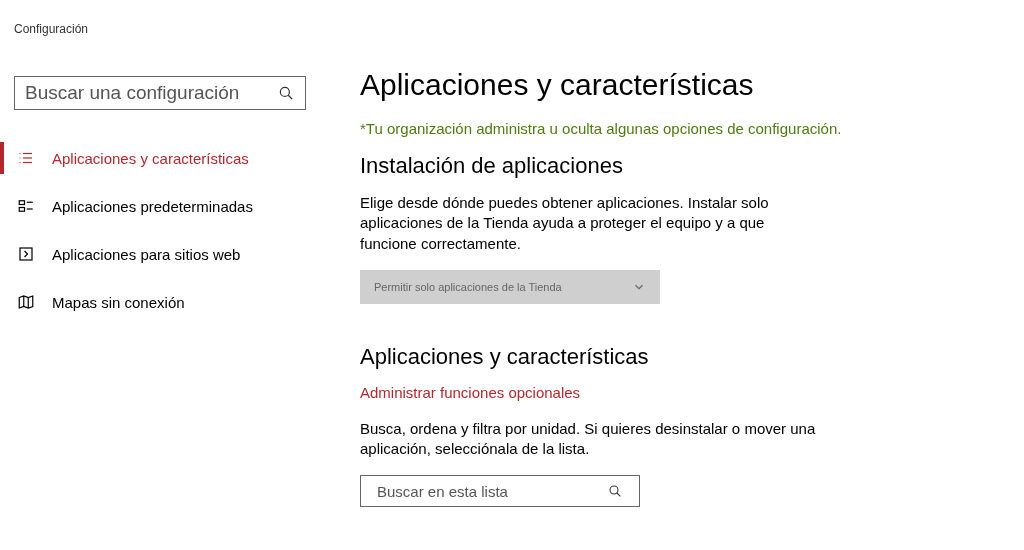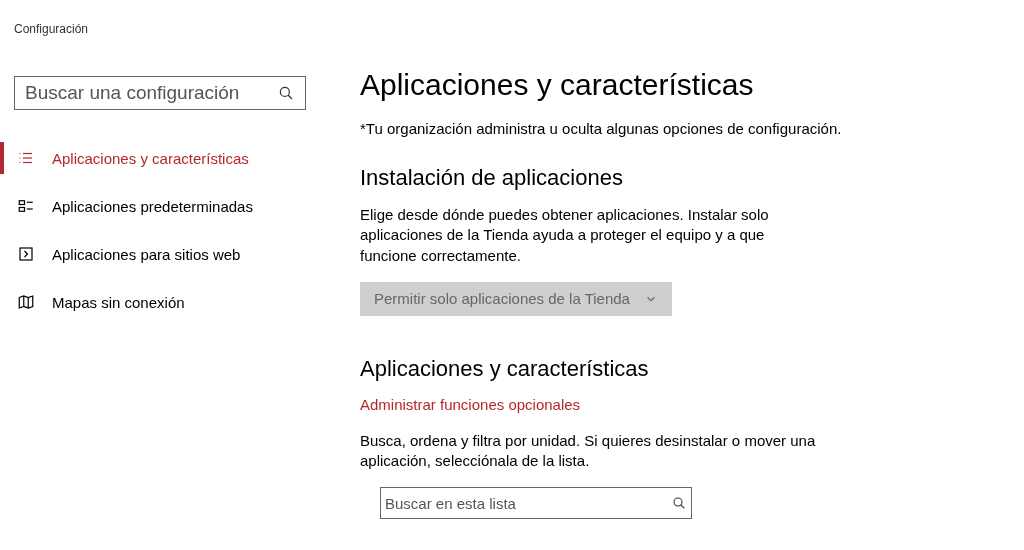--- a/index.html
+++ b/index.html
@@ -94,42 +94,42 @@
     flex: 1;
     padding: 30px 40px 0 40px;
     overflow: hidden;
   }
   h1.page-title {
     font-weight: 300;
     font-size: 30px;
     margin-bottom: 18px;
   }
   .org-note {
-    color: #000000;
-    font-size: 15px;
-    margin-bottom: 28px;
+    color: #4d7c0f;
+    font-size: 15px;
+    margin-bottom: 16px;
   }
   h2.subhead {
     font-weight: 400;
     font-size: 22px;
     margin-bottom: 14px;
   }
   .desc {
     font-size: 15px;
     max-width: 460px;
     line-height: 1.35;
     margin-bottom: 16px;
   }
   .dropdown {
     display: inline-flex;
     align-items: center;
     background: #cfcfcf;
     height: 34px;
     padding: 0 14px;
-    font-size: 15px;
+    font-size: 11px;
     color: #666;
     cursor: default;
     min-width: 300px;
     justify-content: space-between;
   }
   .dropdown .chev {
     margin-left: 14px;
     width: 14px; height: 14px;
     color: #666;
   }
@@ -138,25 +138,24 @@
     color: #b4282d;
     font-size: 15px;
     margin-bottom: 18px;
     cursor: pointer;
     display: inline-block;
   }
   .list-search {
     margin-top: 6px;
     border: 1px solid #666;
     height: 32px;
-    width: 312px;
-    display: flex;
-    align-items: center;
-    padding: 0 4px;
-    margin-left: 20px;
+    width: 280px;
+    display: flex;
+    align-items: center;
+    padding: 0 16px;
   }
   .list-search input {
     flex: 1;
     border: none; outline: none;
     font-size: 15px;
     color: #333;
     background: transparent;
   }
   .list-search input::placeholder { color: #555; }
   .list-search .sicon {

